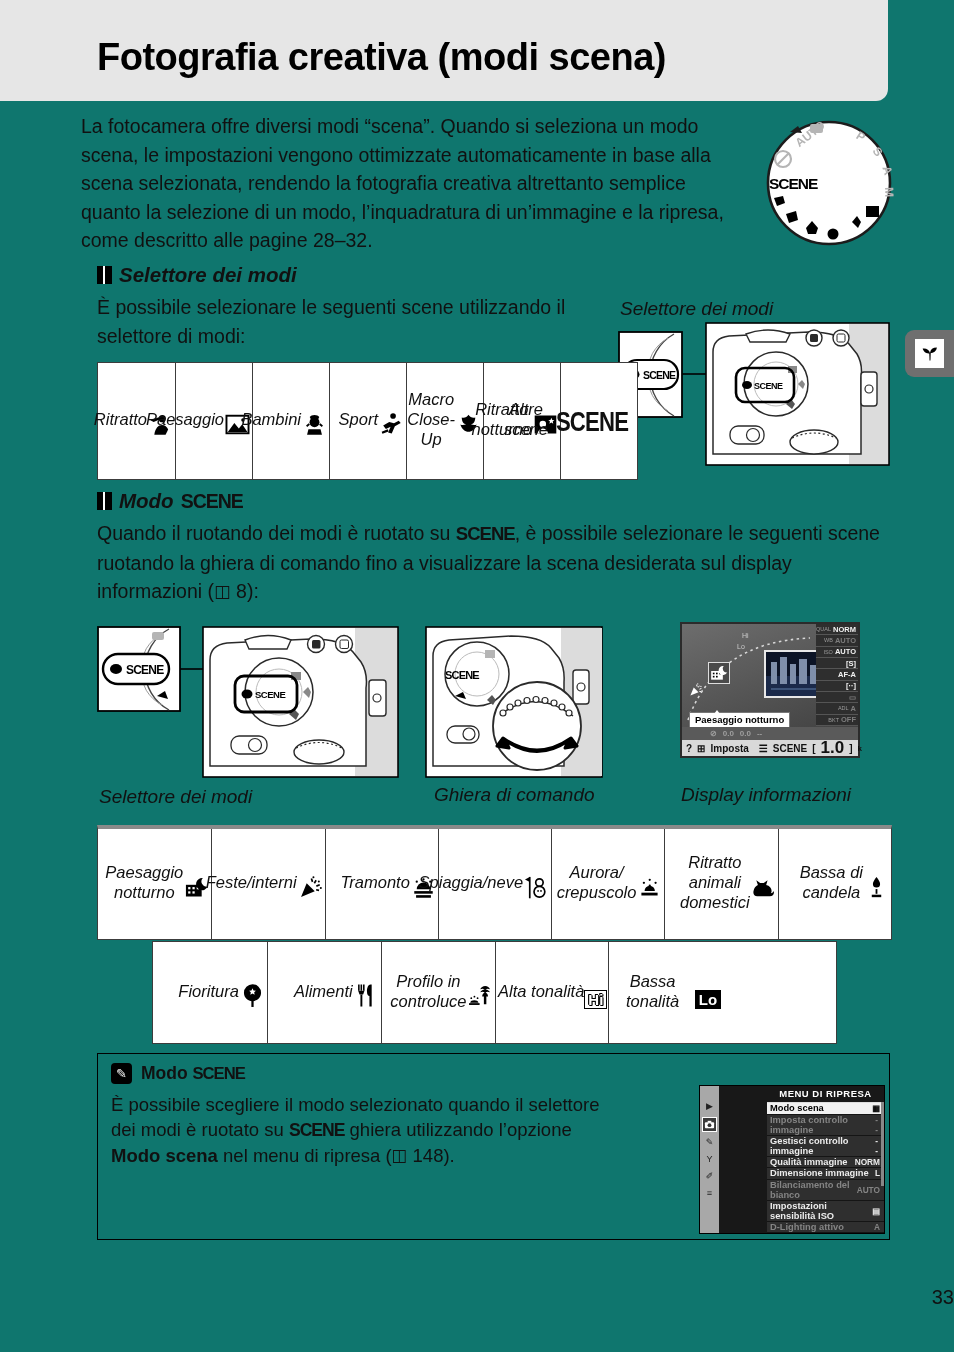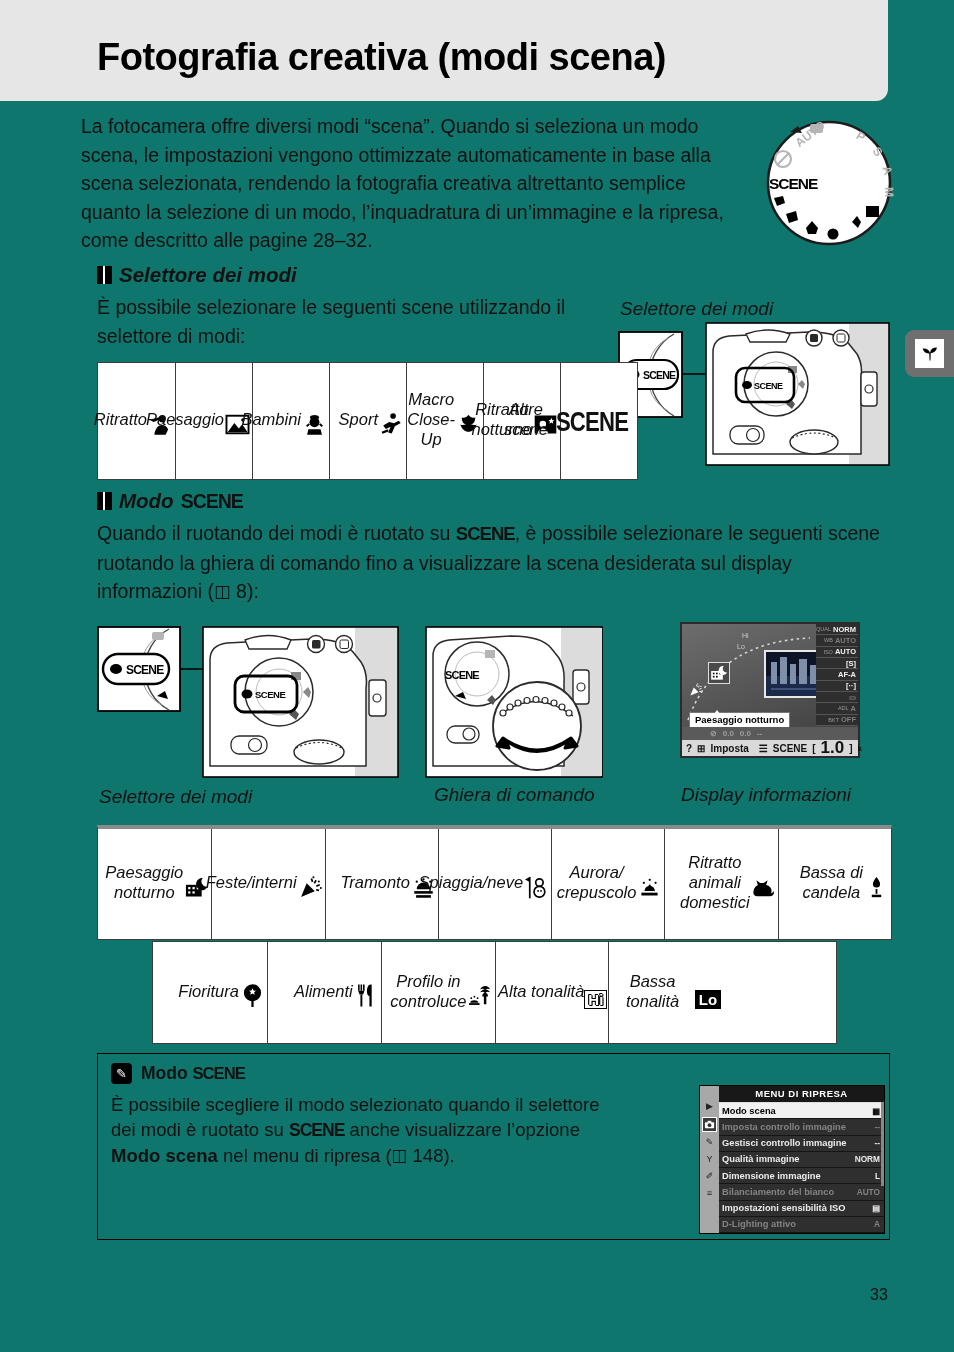--- a/index.html
+++ b/index.html
@@ -89,33 +89,33 @@
   .note-body{position:absolute;left:13px;top:38px;width:492px;font-size:18.5px;line-height:25px;}
 
   
   .menu{position:absolute;left:601px;top:31px;width:184px;height:147px;border:1px solid #000;background:#181818;
         display:flex;font-family:"Liberation Sans",sans-serif;}
   .menu-side{width:19px;background:#a8a8a8;display:flex;flex-direction:column;align-items:center;padding-top:14px;gap:4px;}
   .menu-side .mic{width:13px;height:13px;display:flex;align-items:center;justify-content:center;
                   font-size:9px;color:#222;line-height:1;}
   .menu-side .mic.active{background:#3a3a3a;border:1px solid #fff;color:#fff;}
   .menu-side .mic svg{width:11px;height:11px;}
-  .menu-main{flex:1;position:relative;display:flex;flex-direction:column;}
+  .menu-main{flex:1;position:relative;display:flex;flex-direction:column;padding-left:48px;}
   .menu-title{height:16px;color:#fff;font-size:9.5px;font-weight:bold;text-align:center;letter-spacing:0.5px;
               border-bottom:1px solid #ddd;line-height:16px;}
   .menu-items{flex:1;display:flex;flex-direction:column;}
   .menu-item{flex:1;display:flex;align-items:center;justify-content:space-between;padding:0 4px 0 3px;
              background:#2f2f2f;border-bottom:1px solid #151515;font-size:9.3px;font-weight:bold;}
   .menu-item .val{font-size:8.3px;}
   .menu-item.lit{color:#ececec;}
   .menu-item.dim{color:#848484;}
   .menu-item.selected{background:#f1f1f1;color:#000;}
   .menu-scroll{position:absolute;right:0;top:16px;width:3px;height:84px;background:#888;}
 
-  .pageno{position:absolute;left:870px;top:1286px;width:34px;text-align:left;font-size:16px;}
+  .pageno{position:absolute;left:920px;top:1286px;width:34px;text-align:right;font-size:20px;}
 
   .bookref{font-size:0.9em;position:relative;top:-1px;}
 </style>
 </head>
 <body>
 
 <div class="page">
 
   <div class="banner"></div>
   <div class="title">Fotografia creativa (modi scena)</div>
@@ -601,21 +601,21 @@
         </div>
       </div>
     </div>
 
   <div class="notebox">
     <div class="note-head">
       <span class="note-pencil">✎</span>
       <span>Modo</span>&nbsp;<span class="scene">SCENE</span>
     </div>
     <div class="note-body">
-      <span>È possibile scegliere il modo selezionato quando il selettore dei modi è ruotato su </span><span class="scene">SCENE</span><span> anche visualizzare l’opzione </span><b>Modo scena</b><span> nel menu di ripresa (</span><span class="bookref">◫</span><span> 148</span><span>).</span>
+      <span>È possibile scegliere il modo selezionato quando il selettore dei modi è ruotato su </span><span class="scene">SCENE</span><span> ghiera utilizzando l’opzione </span><b>Modo scena</b><span> nel menu di ripresa (</span><span class="bookref">◫</span><span> 148</span><span>).</span>
     </div>
 
     <div class="menu">
       <div class="menu-side">
 
           <div class="mic">▶</div>
 
           <div class="mic active">
             <svg viewBox="0 0 24 24">
               <rect x="2" y="7" width="20" height="13" rx="2" fill="#fff"></rect>

